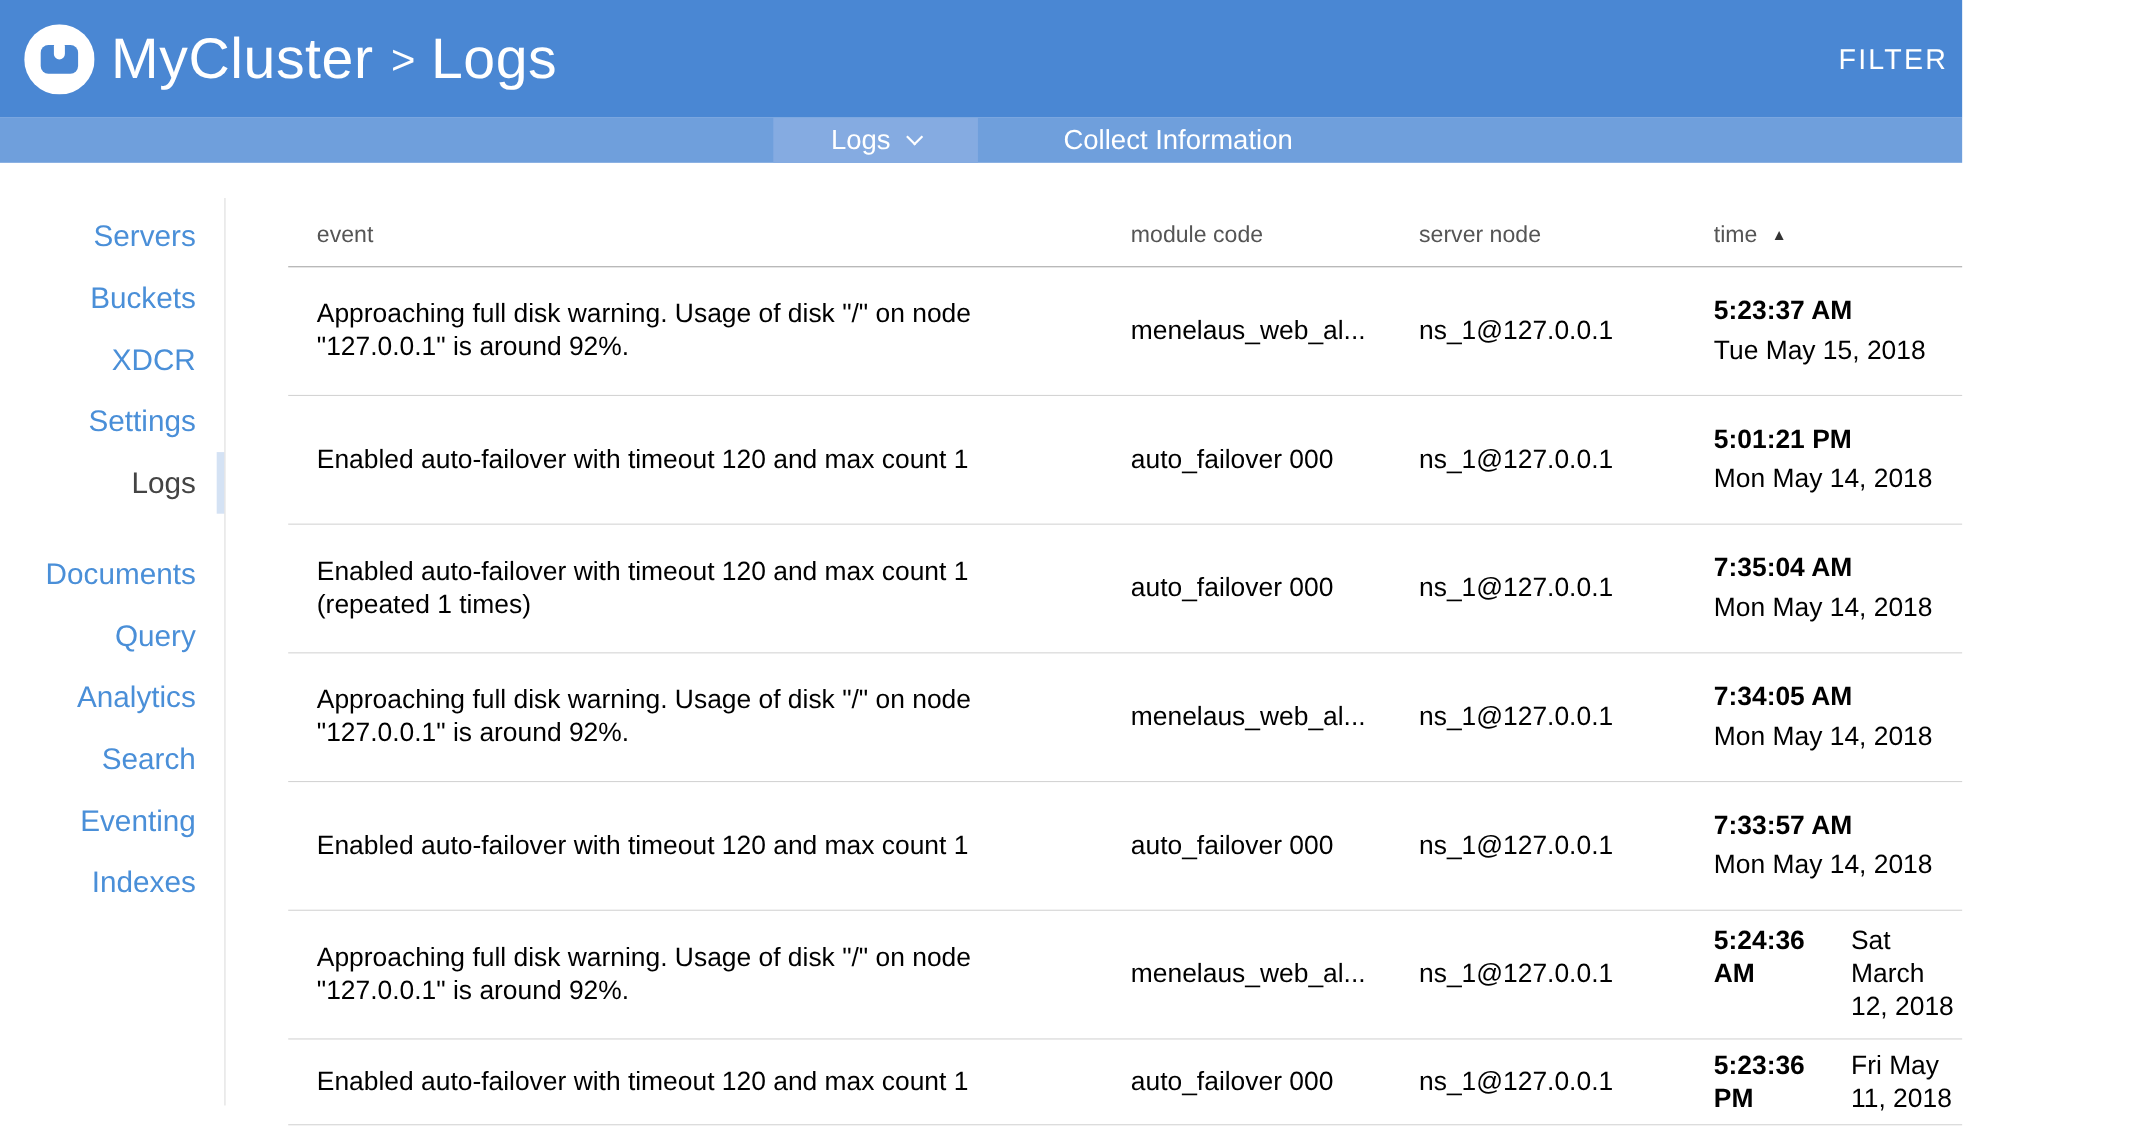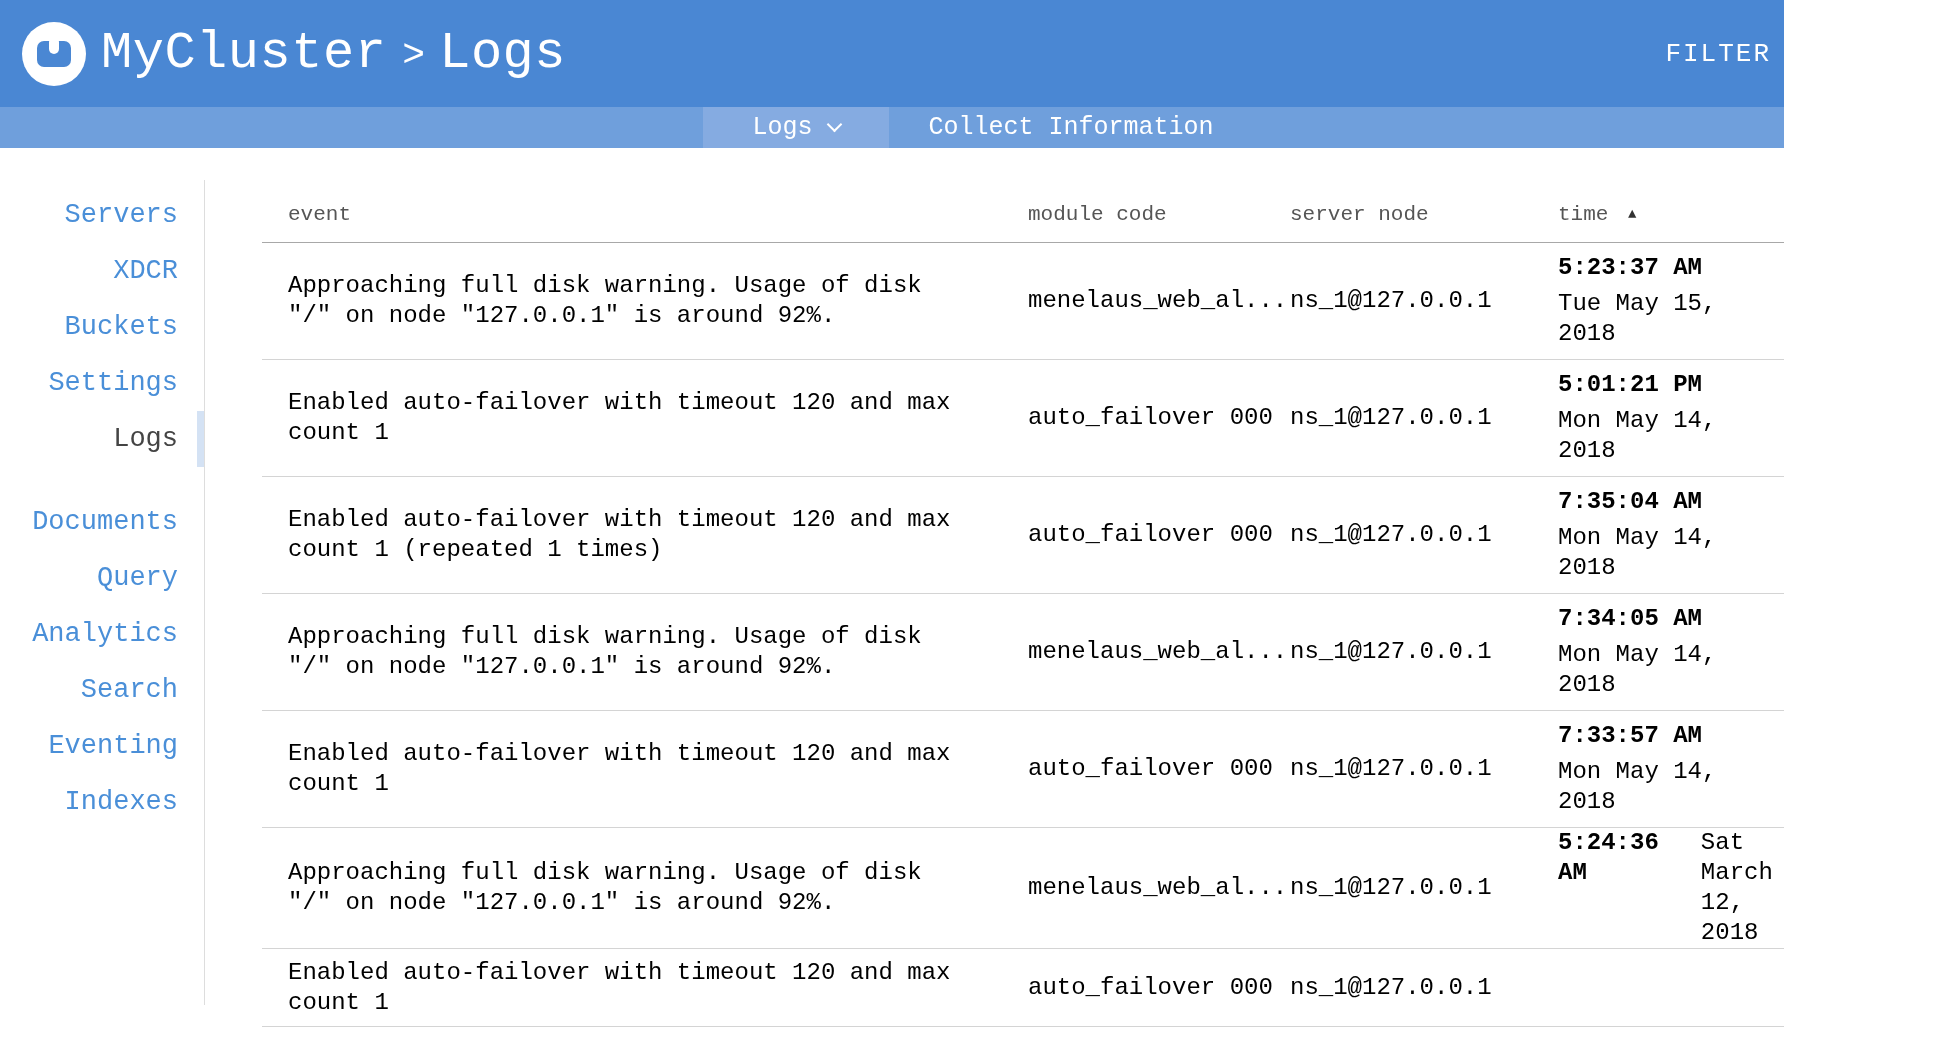--- a/index.html
+++ b/index.html
@@ -1,18 +1,18 @@
 <!DOCTYPE html>
 <html><head>
 <meta charset="utf-8">
 <style>
   * { margin:0; padding:0; box-sizing:border-box; }
   html,body { background:#fff; }
   body { font-family:"Liberation Sans", sans-serif; }
-  .app { width:1784px; height:1041px; overflow:hidden; background:#fff; position:relative;font-family:Liberation Mono, monospace; }
+  .app { width:1784px; height:1041px; overflow:hidden; background:#fff; position:relative; }
 
   
   .header { height:107px; background:#4a87d3; display:flex; align-items:center; position:relative; }
   .logo { margin-left:22px; width:64px; height:64px; flex:0 0 auto; }
   .title { margin-left:15px; color:#fff; display:flex; align-items:center; }
   .title .name { font-size:52px; font-weight:400; letter-spacing:0.5px; }
   .title .sep { font-size:38px; margin:0 14px 0 16px; position:relative; top:2px; }
   .filter-btn { position:absolute; right:13px; top:50%; transform:translateY(-50%);
     color:#fff; font-size:26px; letter-spacing:2px; cursor:pointer; }
 
@@ -78,22 +78,22 @@
     </div>
     <div class="tab tab-collect">
       <span>Collect Information</span>
     </div>
   </div>
 
   <div class="content">
 
     <div class="sidebar">
       <div class="nav-item">Servers</div>
+      <div class="nav-item">Buckets</div>
       <div class="nav-item">XDCR</div>
-      <div class="nav-item">Buckets</div>
       <div class="nav-item">Settings</div>
       <div class="nav-item selected">Logs</div>
       <div class="group-gap"></div>
       <div class="nav-item">Documents</div>
       <div class="nav-item">Query</div>
       <div class="nav-item">Analytics</div>
       <div class="nav-item">Search</div>
       <div class="nav-item">Eventing</div>
       <div class="nav-item">Indexes</div>
       <div class="side-divider"></div>
@@ -182,17 +182,21 @@
           <span class="d">Sat March 12, 2018</span>
         </div>
       </div>
 
       <div class="row short">
         <div class="cell event">
             <span>Enabled auto-failover with timeout 120 and max count 1</span>
           </div>
         <div class="cell">auto_failover 000</div>
         <div class="cell">ns_1@127.0.0.1</div>
+        <div class="cell time inline">
+          <span class="t">5:23:36 PM</span>
+          <span class="d">Fri May 11, 2018</span>
+        </div>
       </div>
 
     </div>
   </div>
 </div>
 
 </body></html>

